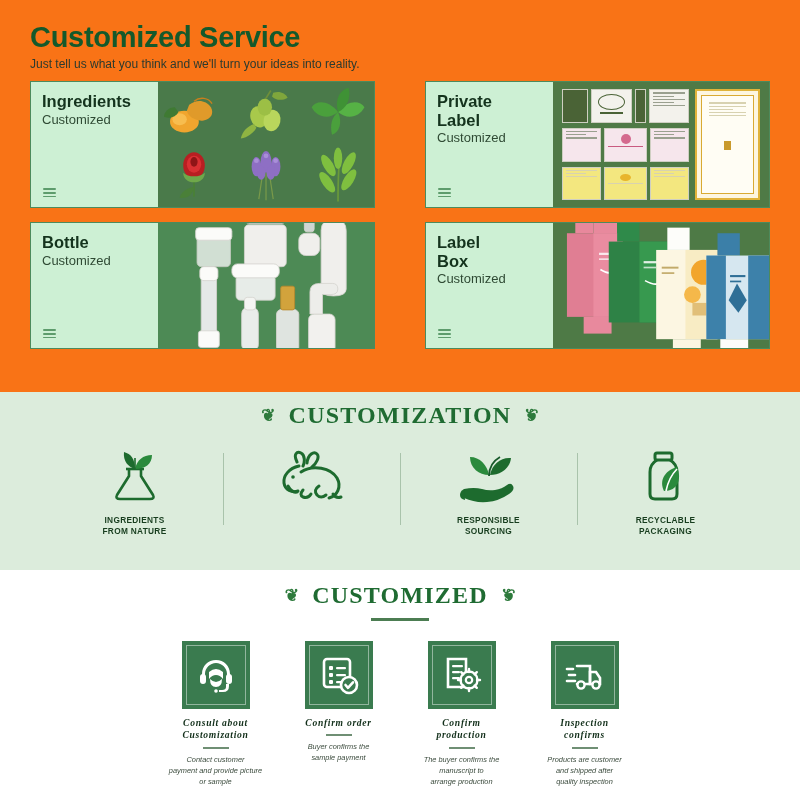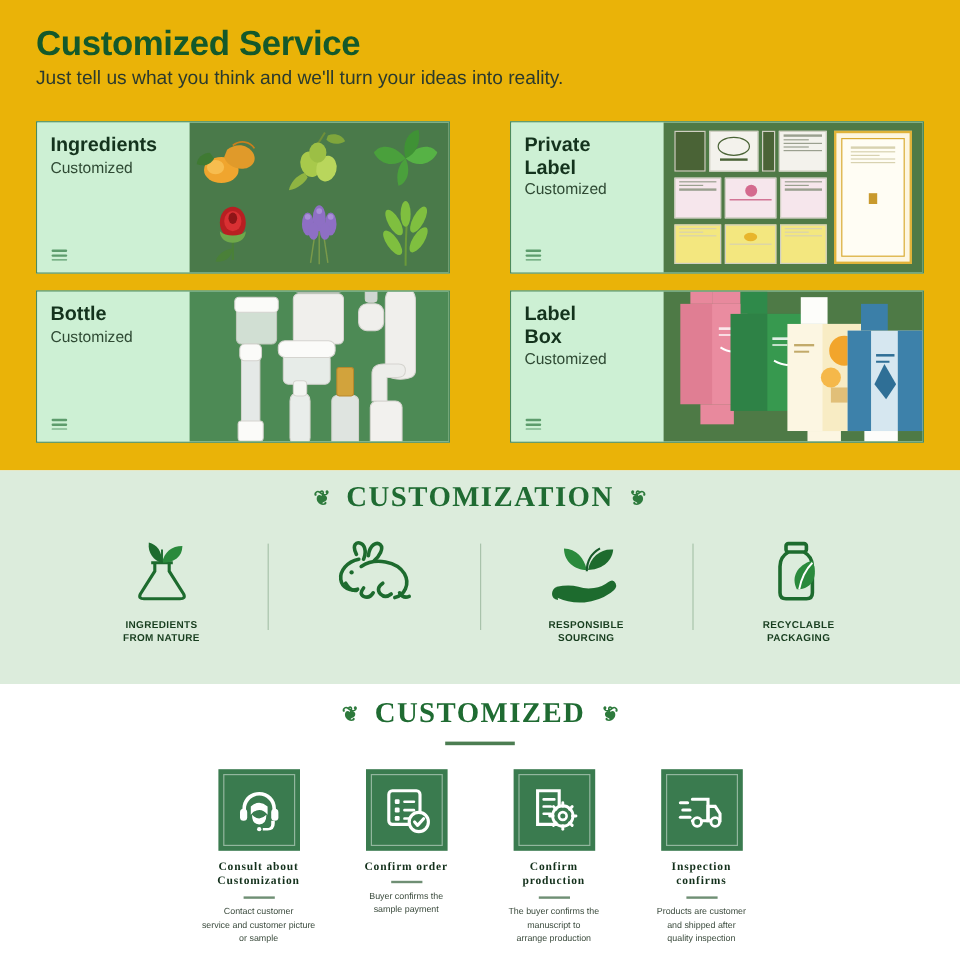--- a/index.html
+++ b/index.html
@@ -6,36 +6,36 @@
   html,body { width:800px; height:800px; }
   body {
     font-family:"Liberation Sans", sans-serif;
     background:#ffffff;
     overflow:hidden;
   }
   .page { width:800px; height:800px; position:relative; }
 
   
   .band-top {
-    background:#eab308;
+    background:#f97316;
     padding:22px 30px 14px 30px;
     height:392px;
   }
   .page-title {
     font-size:29px;
     font-weight:bold;
     color:#14592b;
     letter-spacing:-0.3px;
     line-height:1.05;
   }
   .page-subtitle {
-    font-size:16px;
+    font-size:12px;
     color:#2b3a2e;
     margin-top:5px;
-    margin-bottom:26px;
+    margin-bottom:10px;
   }
 
   .card-grid {
     display:grid;
     grid-template-columns:1fr 1fr;
     gap:14px 50px;
   }
   .card {
     border:1px solid #4d8a5c;
     display:flex;
@@ -151,20 +151,21 @@
 
   
   .band-bot { background:#ffffff; height:230px; padding-top:12px; text-align:center; }
   .rule { width:58px; height:2.5px; background:#4c7d52; margin:9px auto 0 auto; }
 
   .steps {
     display:flex;
     justify-content:center;
     gap:13px;
     margin-top:20px;
+    font-style:italic;
   }
   .step { width:110px; text-align:center; }
   .step-tile {
     width:68px; height:68px;
     margin:0 auto;
     background:#3a7b4f;
     display:flex; align-items:center; justify-content:center;
     position:relative;
   }
   .step-tile::after {
@@ -578,21 +579,21 @@
               <circle cx="20" cy="36" r="1.8"></circle>
               <path d="M13 17 q7 -6 14 0 l0 7 q-3 -4 -7 -4 q-4 0 -7 4z"></path>
               <path d="M14 24 q0 8 6 8 q6 0 6 -8 q-3 3 -6 3 q-3 0 -6 -3z"></path>
             </g>
           </svg>
         </div>
         <div class="step-title">Consult about
 Customization</div>
         <div class="step-rule"></div>
         <div class="step-desc">Contact customer
-service and customer picture
+payment and provide picture
 or sample</div>
       </div>
 
       <div class="step">
         <div class="step-tile">
           <svg width="40" height="40" viewBox="0 0 40 40">
             <rect x="5" y="4" width="26" height="28" rx="3" fill="none" stroke="#fff" stroke-width="2.6"></rect>
             <g fill="#fff">
               <rect x="10" y="11" width="4" height="4" rx="1"></rect>
               <rect x="10" y="18" width="4" height="4" rx="1"></rect>

